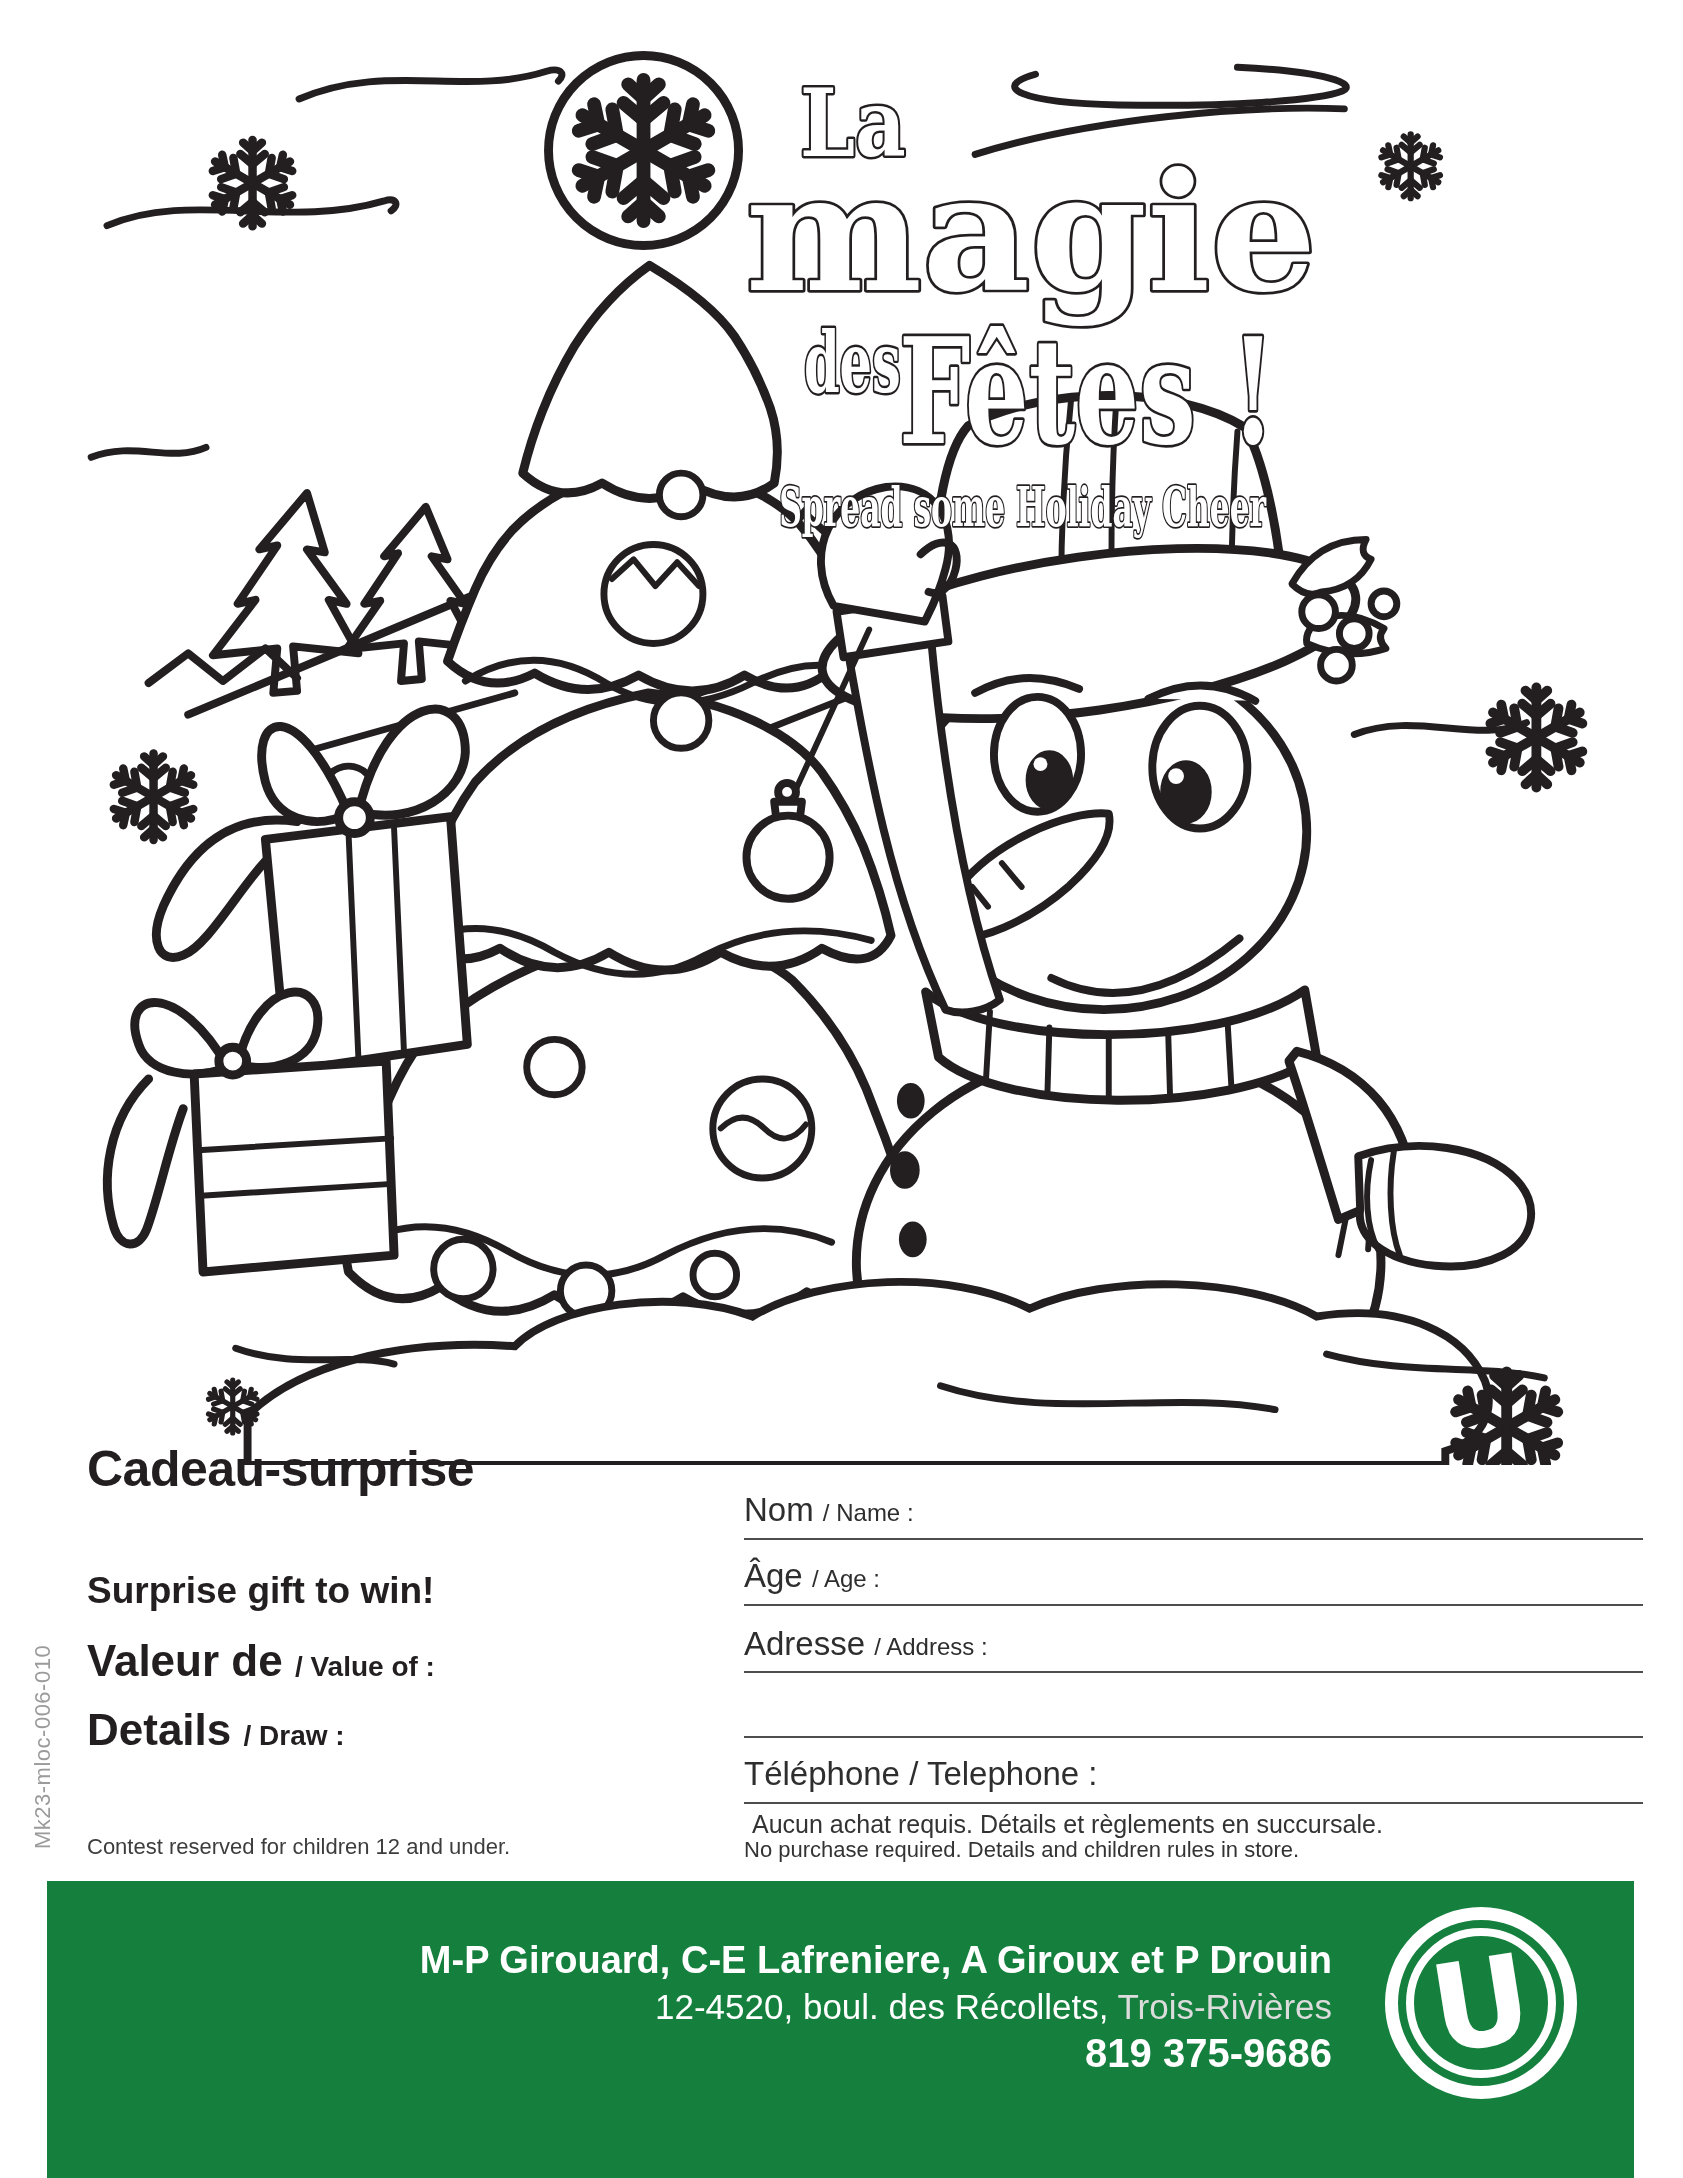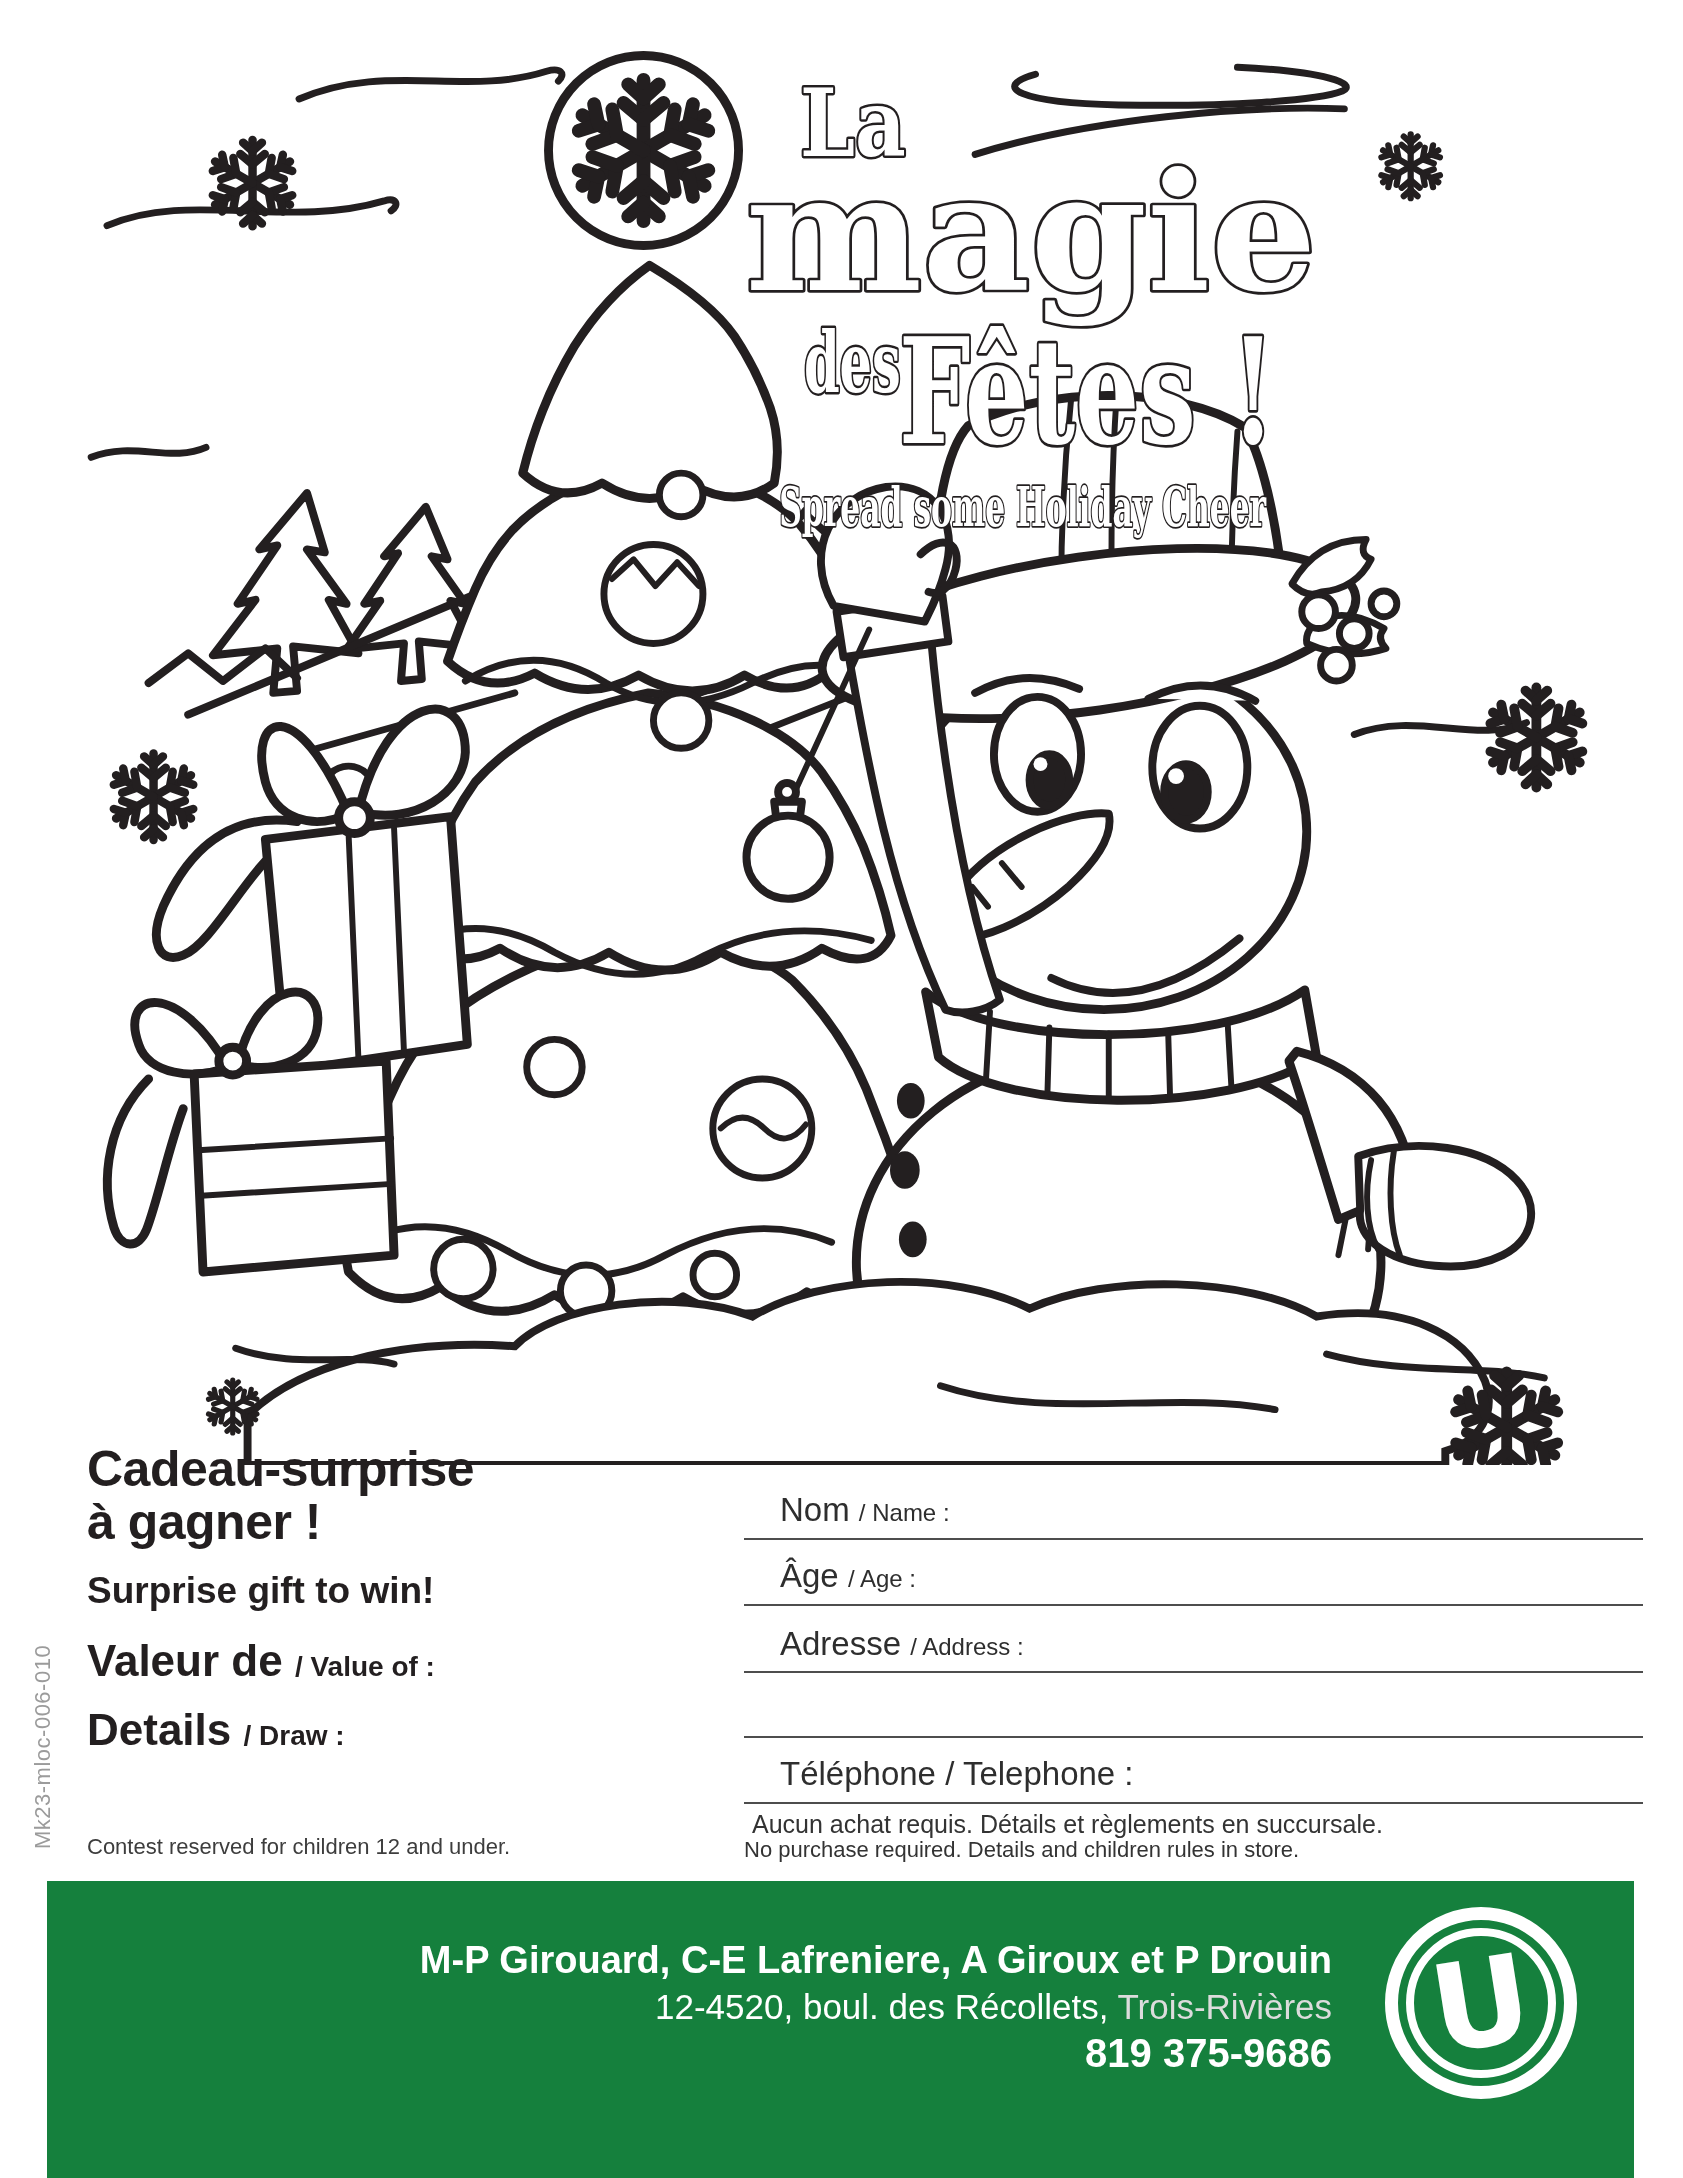--- a/index.html
+++ b/index.html
@@ -9,21 +9,21 @@
   .abs{position:absolute;}
   
   .prize-h1{left:87px;font-size:50px;font-weight:700;line-height:53px;letter-spacing:-0.5px;}
   .prize-en{left:87px;font-size:37px;font-weight:700;}
   .pair-big{left:87px;font-size:44px;font-weight:700;}
   .pair-big .sub{font-size:28px;}
   .note-fr{left:87px;font-size:25px;color:#3d3d3d;}
   .note-en{left:87px;font-size:22px;color:#3d3d3d;}
   
   .f-line{border-bottom:2px solid #4d4d4d;width:899px;left:744px;height:0;}
-  .f-label{left:744px;font-size:33px;color:#2e2e2e;font-weight:400;margin-left:36px;}
+  .f-label{left:744px;font-size:33px;color:#2e2e2e;font-weight:400;}
   .f-label .en{font-size:24px;color:#2e2e2e;}
   .f-label.same .en{font-size:33px;}
   .f-disc1{left:744px;font-size:25px;color:#333;margin-left:8px;}
   .f-disc2{left:744px;font-size:22px;color:#333;}
   
   .footer{left:47px;top:1881px;width:1587px;height:304px;background:#15803d;}
   .ftext{position:absolute;right:302px;top:55px;text-align:right;color:#fff;white-space:nowrap;}
   .f-names{font-size:38px;font-weight:700;line-height:48px;}
   .f-addr{font-size:35px;font-weight:400;line-height:46px;}
   .f-city{color:#dcdcdc;font-weight:400;}
@@ -212,21 +212,20 @@
       <text x="808" y="158" font-size="95" stroke-width="5" textLength="107" lengthAdjust="spacingAndGlyphs">La</text>
       <text x="753" y="293" font-size="165" stroke-width="5.5" textLength="577" lengthAdjust="spacingAndGlyphs">magie</text>
       <text x="812" y="396" font-size="85" stroke-width="5" textLength="98" lengthAdjust="spacingAndGlyphs">des</text>
       <text x="908" y="448" font-size="148" stroke-width="5.5" textLength="380" lengthAdjust="spacingAndGlyphs">Fêtes !</text>
       <text x="787" y="531" font-size="54" stroke-width="3.5" textLength="492" lengthAdjust="spacingAndGlyphs">Spread some Holiday Cheer</text>
     </g>
   </svg>
 
   <div class="abs prize-h1" style="top:1443px">
     <div>Cadeau-surprise</div>
-    <div>à gagner !</div>
   </div>
   <div class="abs prize-en" style="top:1570px">Surprise gift to win!</div>
 
   <div class="abs pair-big" style="top:1636px">
     <span>Valeur de</span>
     <span class="sub">/ Value of :</span>
   </div>
   <div class="abs pair-big" style="top:1705px">
     <span>Details</span>
     <span class="sub">/ Draw :</span>

